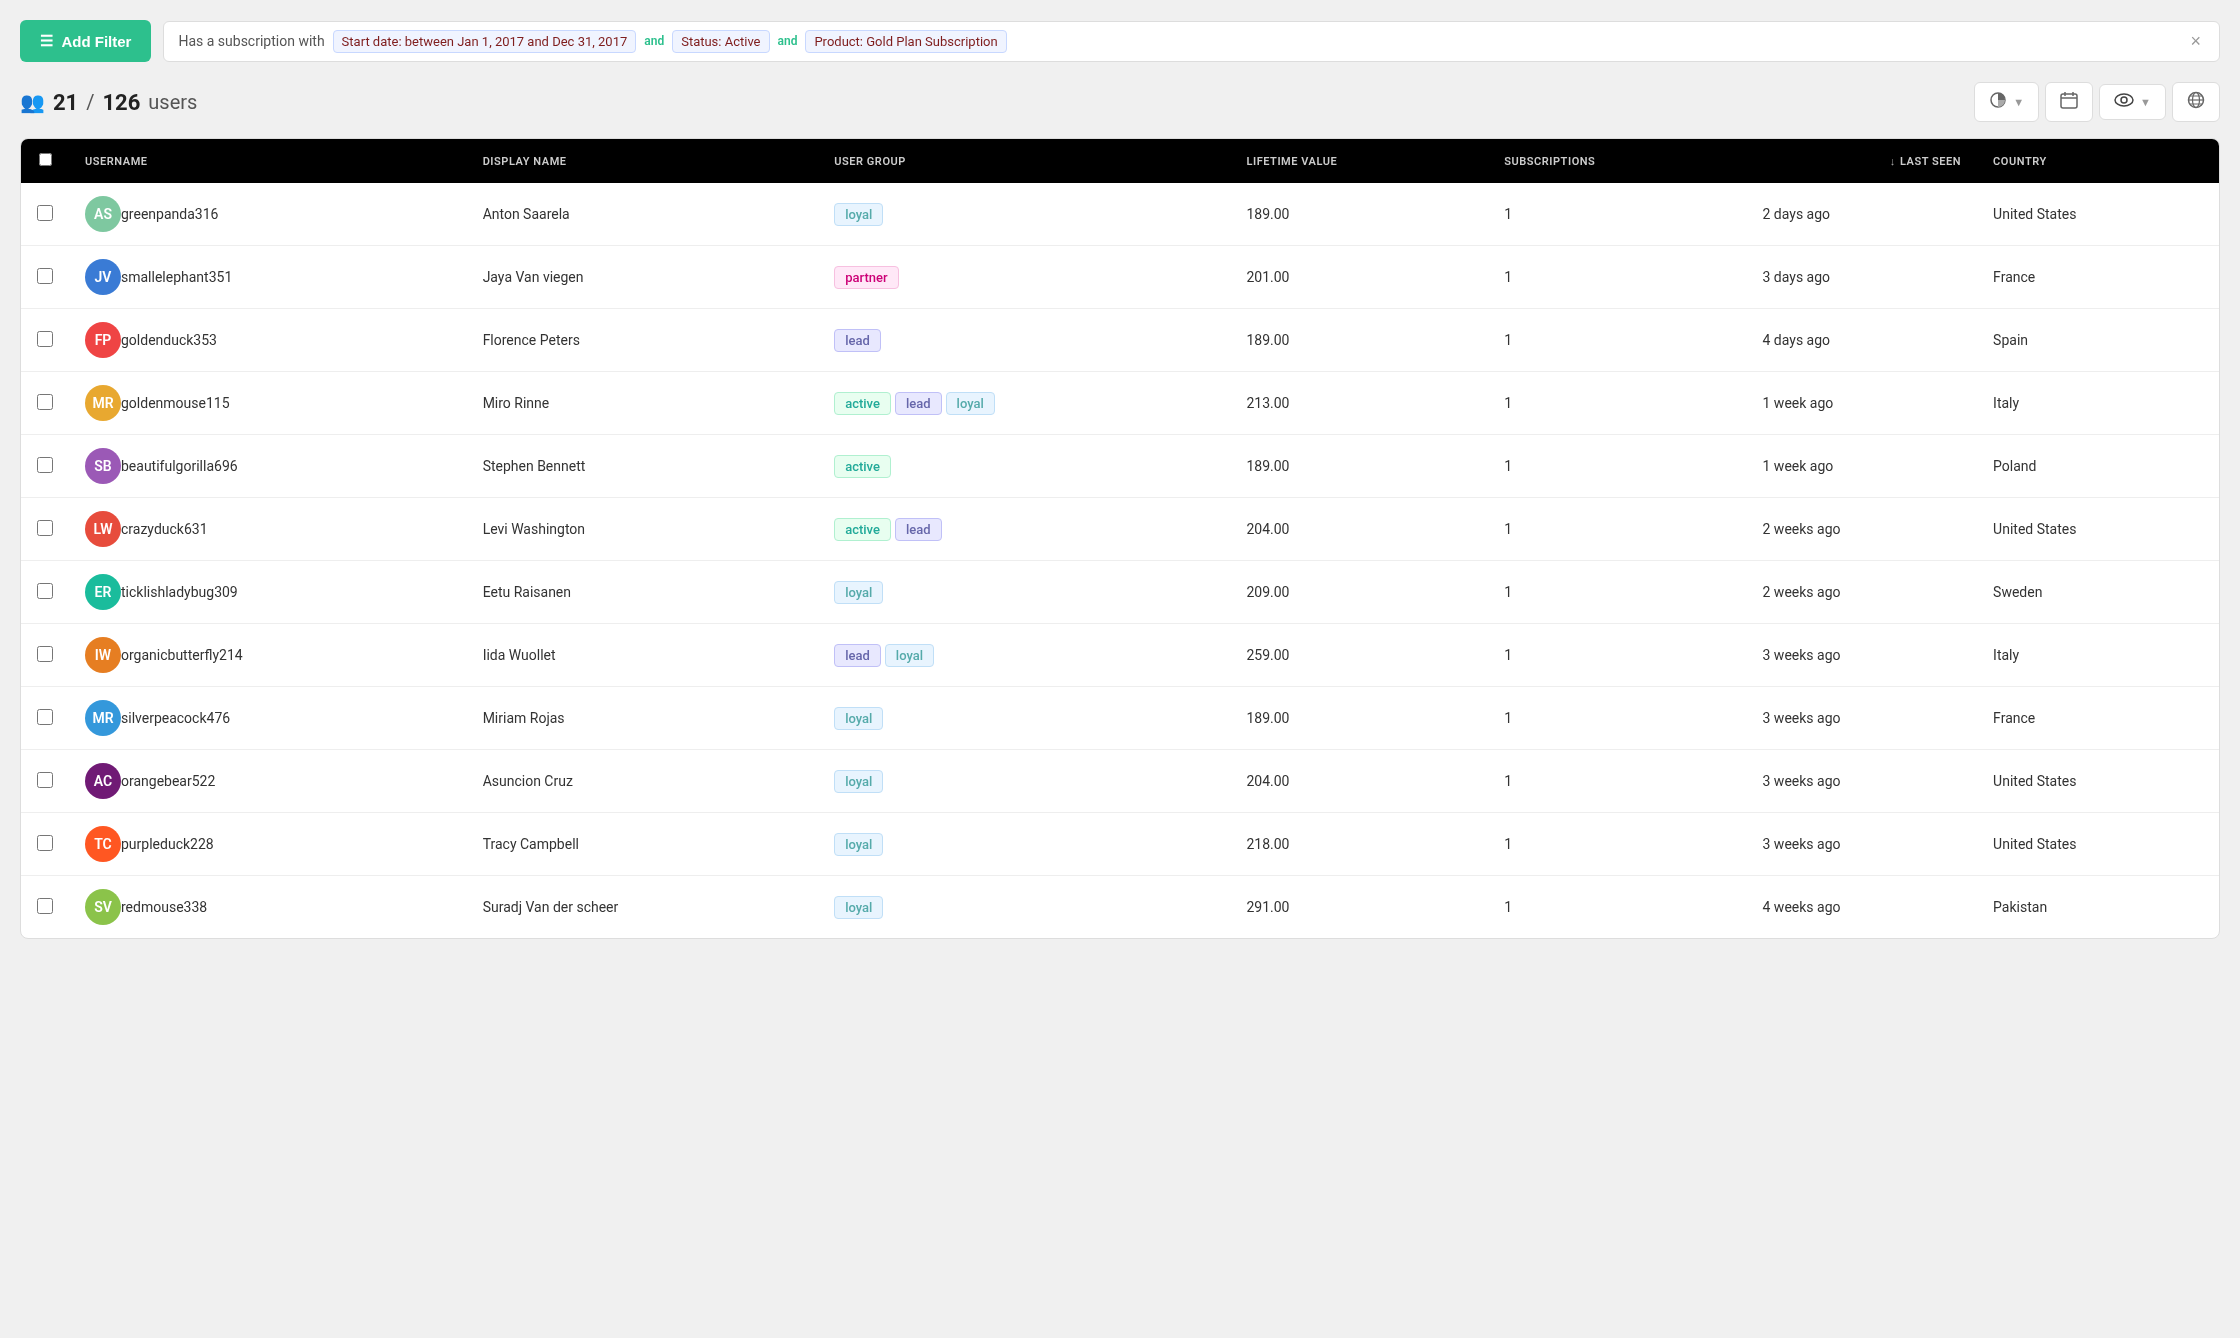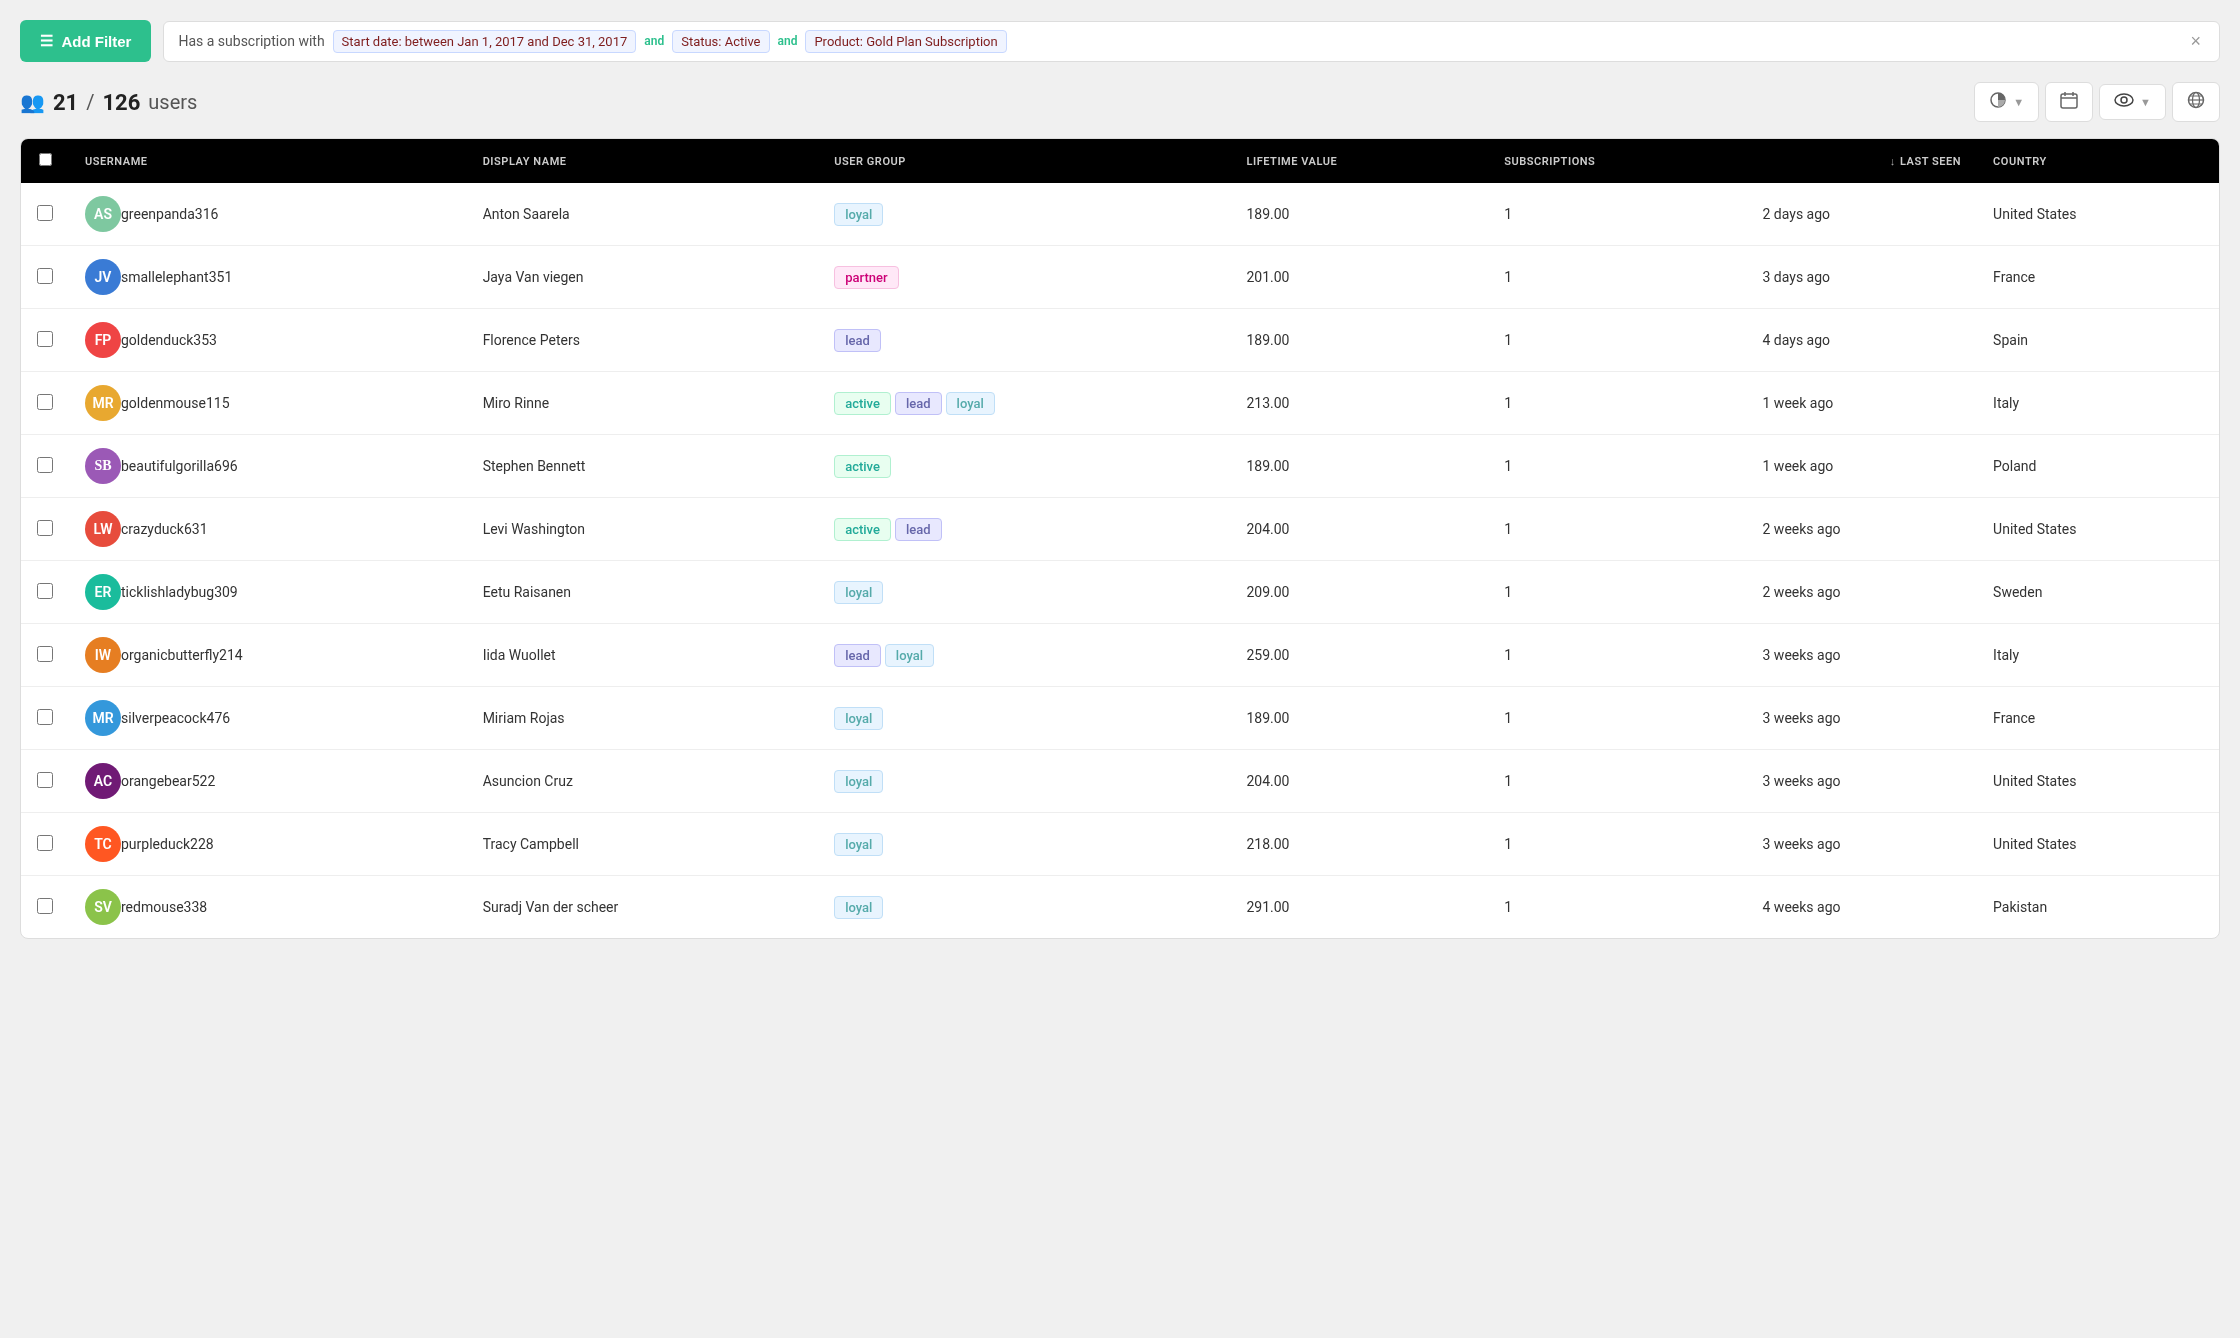--- a/index.html
+++ b/index.html
@@ -238,21 +238,21 @@
       width: 16px;
       height: 16px;
       cursor: pointer;
     }
 
     
     .av-1 { background: #7ec8a0; }
     .av-2 { background: #3a7bd5; }
     .av-3 { background: #ef4444; }
     .av-4 { background: #e8a830; }
-    .av-5 { background: #9b59b6; font-family: Liberation Serif, serif; }
+    .av-5 { background: #9b59b6; }
     .av-6 { background: #e74c3c; }
     .av-7 { background: #1abc9c; }
     .av-8 { background: #e67e22; }
     .av-9 { background: #3498db; }
     .av-10 { background: #701a75; }
     .av-11 { background: #ff5722; }
     .av-12 { background: #8bc34a; }
   </style>
 </head>
 <body>

